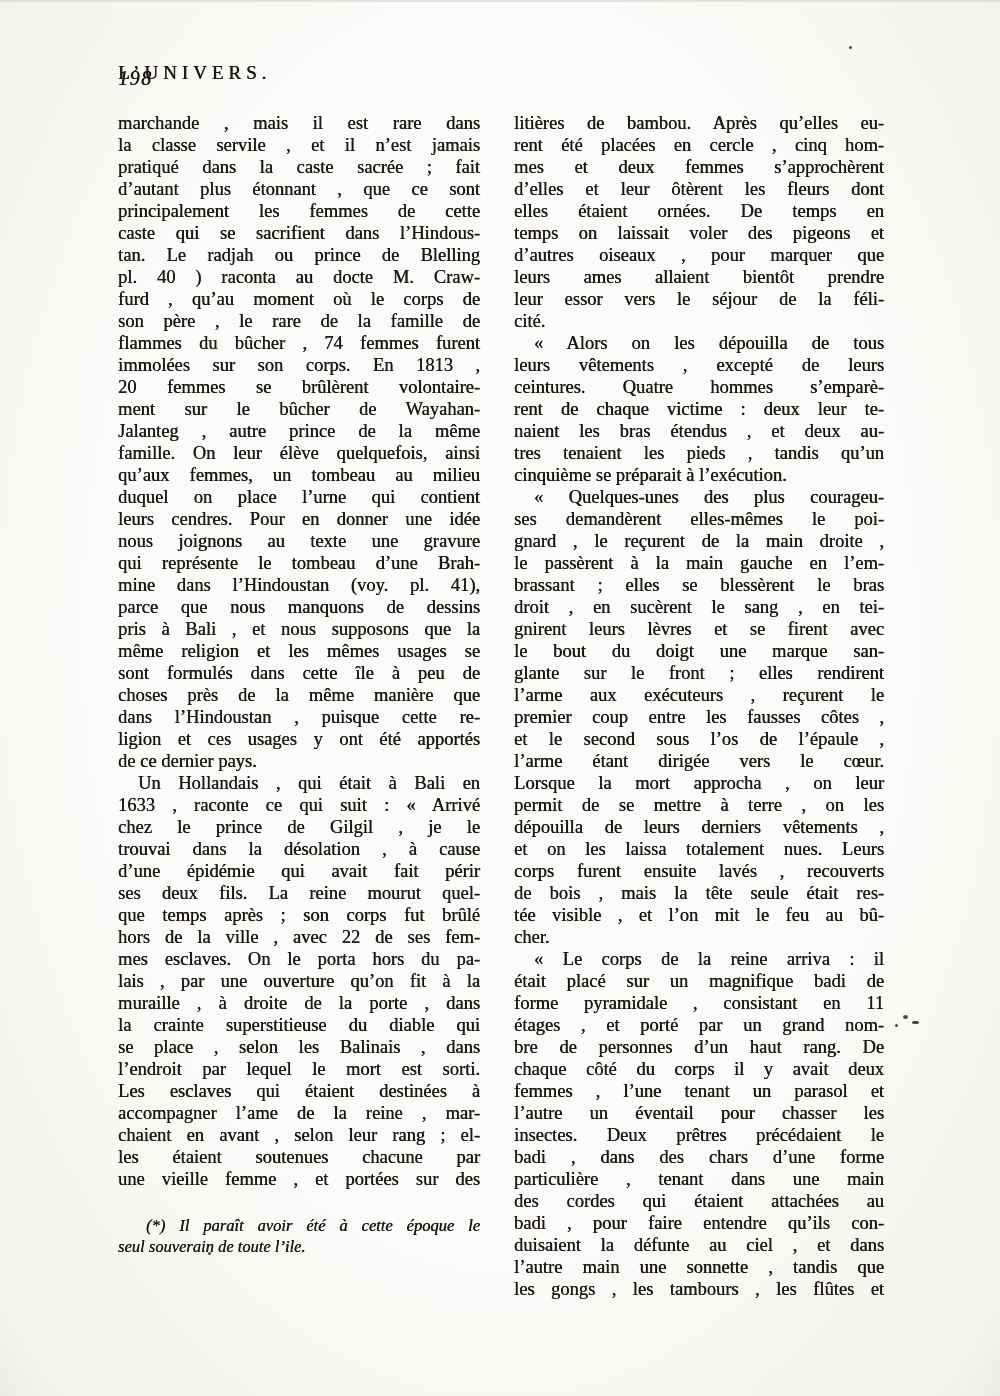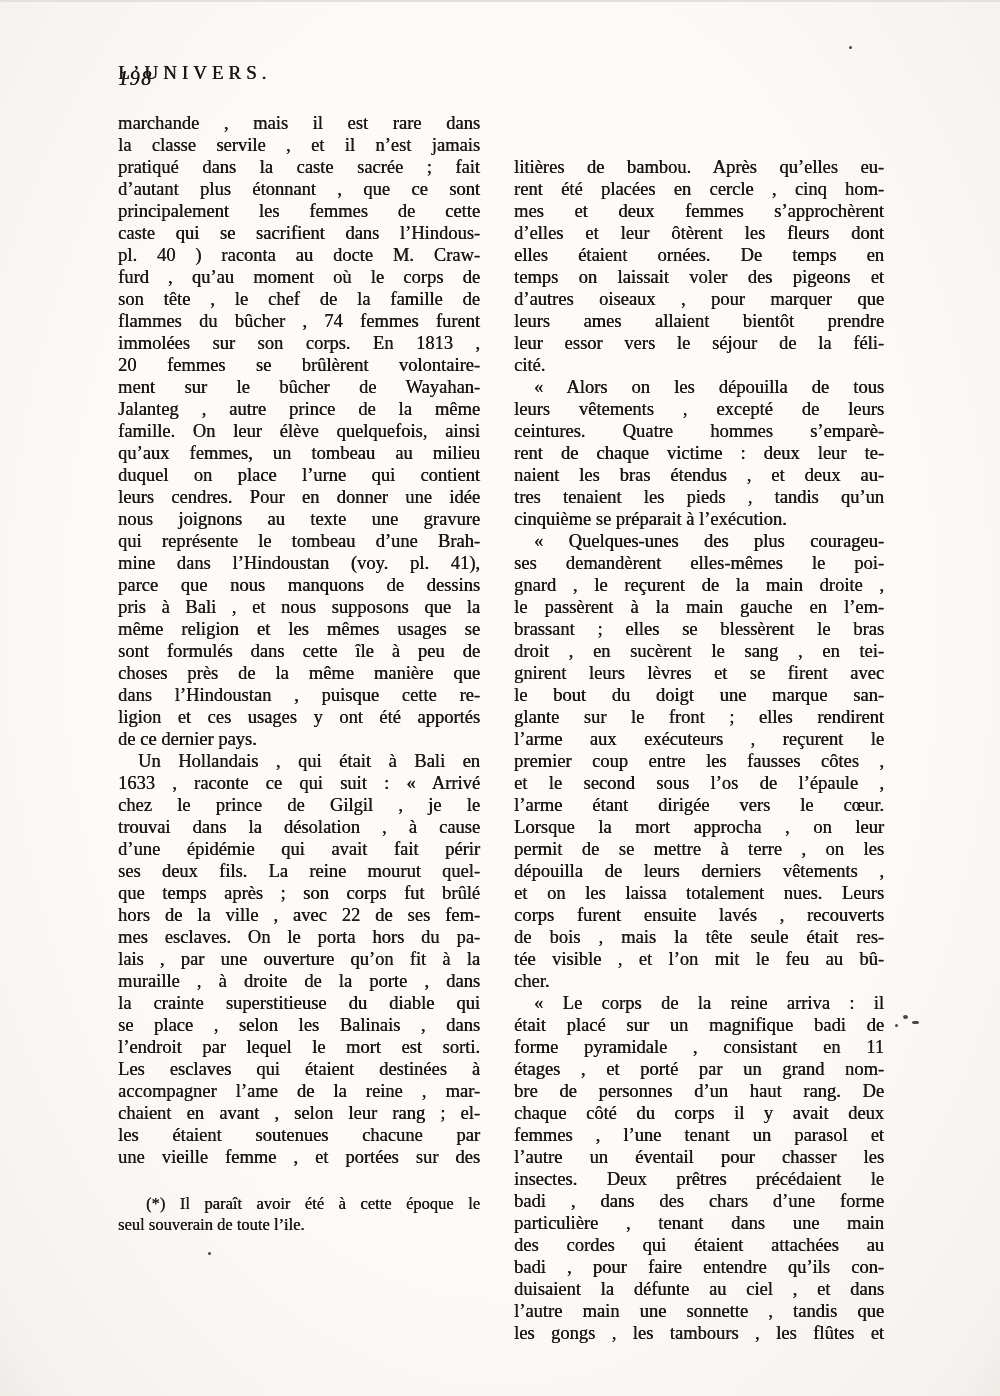--- a/index.html
+++ b/index.html
@@ -33,33 +33,34 @@
   }
   .running-title {
     position: absolute; left: 0; right: 0; top: 0; text-align: left;
     font-size: 19px; letter-spacing: 5px;
     text-shadow: 0.5px 0 0 currentColor;
   }
   .col {
     position: absolute; top: 112px;
   }
   .col-left  { left: 118px; width: 362px; }
-  .col-right { left: 514px; width: 370px; margin-top: 44px; }
+  .col-right { left: 514px; width: 370px; }
   .line {
     height: 22px; line-height: 22px;
     font-size: 18.5px;
     text-align: justify;
     text-align-last: justify;
     white-space: nowrap;
     text-shadow: 0.35px 0 0 currentColor;
   }
   .line.end { text-align-last: left; }
   .line.indent { padding-left: 20px; }
   .footnote {
     margin-top: 25px;
+    font-style: italic;
   }
   .footnote .line {
     font-size: 16.5px; height: 21px; line-height: 21px;
   }
   .footnote .line.indent { padding-left: 28px; }
   .speck {
     position: absolute; background: #4a4640; border-radius: 50%;
   }
 </style>
 </head>
@@ -73,23 +74,24 @@
   </div>
 
   <div class="col col-left">
     <div>
         <div class="line">marchande , mais il est rare dans</div>
         <div class="line">la classe servile , et il n’est jamais</div>
         <div class="line">pratiqué dans la caste sacrée ; fait</div>
         <div class="line">d’autant plus étonnant , que ce sont</div>
         <div class="line">principalement les femmes de cette</div>
         <div class="line">caste qui se sacrifient dans l’Hindous-</div>
+        <div class="line">tan. Le radjah ou prince de Blelling</div>
         <div class="line">pl. 40 ) raconta au docte M. Craw-</div>
         <div class="line">furd , qu’au moment où le corps de</div>
-        <div class="line">son tête , le chef de la famille de</div>
+        <div class="line">son père , le rare de la famille de</div>
         <div class="line">flammes du bûcher , 74 femmes furent</div>
         <div class="line">immolées sur son corps. En 1813 ,</div>
         <div class="line">20 femmes se brûlèrent volontaire-</div>
         <div class="line">ment sur le bûcher de Wayahan-</div>
         <div class="line">Jalanteg , autre prince de la même</div>
         <div class="line">famille. On leur élève quelquefois, ainsi</div>
         <div class="line">qu’aux femmes, un tombeau au milieu</div>
         <div class="line">duquel on place l’urne qui contient</div>
         <div class="line">leurs cendres. Pour en donner une idée</div>
         <div class="line">nous joignons au texte une gravure</div>

